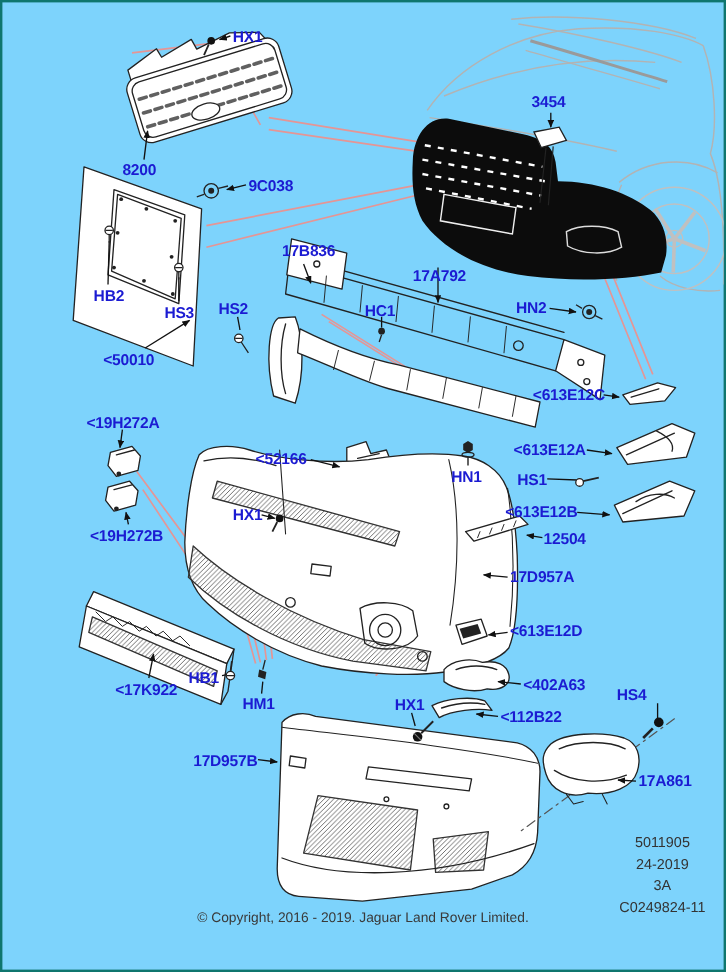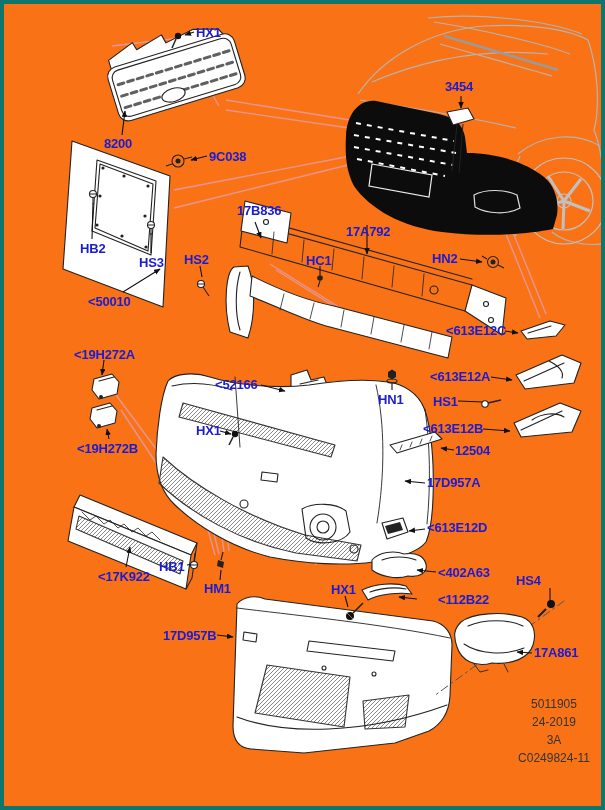--- a/index.html
+++ b/index.html
@@ -1,17 +1,17 @@
 <!DOCTYPE html>
 <html><head>
 <meta charset="utf-8">
 <style>
   html,body{margin:0;padding:0;background:#fff;}
-  .page{position:relative;width:605px;height:810px;background:#f97316;overflow:hidden;
-        font-family:"Liberation Sans",sans-serif;border:4px solid #0f766e;box-sizing:border-box;}
+  .page{position:relative;width:605px;height:810px;background:#7dd3fc;overflow:hidden;
+        font-family:"Liberation Sans",sans-serif;border:2px solid #0f766e;box-sizing:border-box;}
   svg{position:absolute;left:0;top:0;}
   .lbl{position:absolute;color:#1b1bd2;font-weight:bold;font-size:13px;letter-spacing:-0.2px;
        white-space:nowrap;cursor:pointer;}
   .footer-block{position:absolute;left:495px;top:691px;width:110px;text-align:center;
        color:#333;font-size:12px;line-height:18px;}
   .copyright{position:absolute;left:0;top:757px;width:100%;text-align:center;
        color:#3a3a3a;font-size:11.5px;}
 </style>
 </head>
 <body>
@@ -327,26 +327,27 @@
 <div class="lbl" style="left:426px;top:365px">&lt;613E12A</div>
 <div class="lbl" style="left:419px;top:417px">&lt;613E12B</div>
 <div class="lbl" style="left:451px;top:439px">12504</div>
 <div class="lbl" style="left:192px;top:419px">HX1</div>
 <div class="lbl" style="left:423px;top:471px">17D957A</div>
 <div class="lbl" style="left:423px;top:516px">&lt;613E12D</div>
 <div class="lbl" style="left:94px;top:565px">&lt;17K922</div>
 <div class="lbl" style="left:155px;top:555px">HB1</div>
 <div class="lbl" style="left:200px;top:577px">HM1</div>
 <div class="lbl" style="left:434px;top:561px">&lt;402A63</div>
-<div class="lbl" style="left:434px;top:588px">&lt;112B22</div>
+<div class="lbl" style="left:415px;top:588px">&lt;112B22</div>
 <div class="lbl" style="left:327px;top:578px">HX1</div>
 <div class="lbl" style="left:159px;top:624px">17D957B</div>
 <div class="lbl" style="left:512px;top:569px">HS4</div>
 <div class="lbl" style="left:530px;top:641px">17A861</div>
 
 <div class="footer-block">
   <div>5011905</div>
   <div>24-2019</div>
   <div>3A</div>
   <div>C0249824-11</div>
 </div>
+<div class="copyright">© Copyright, 2016 - 2019. Jaguar Land Rover Limited.</div>
 
 </div>
 
 </body></html>

